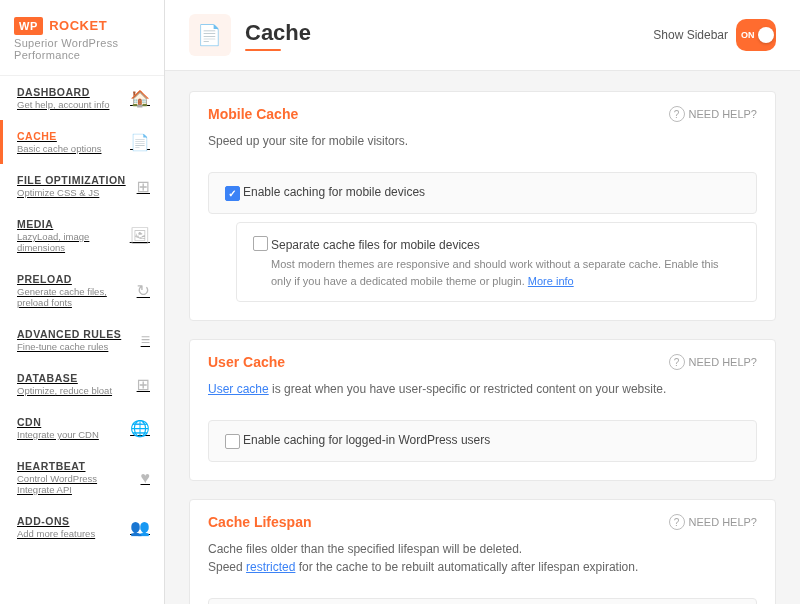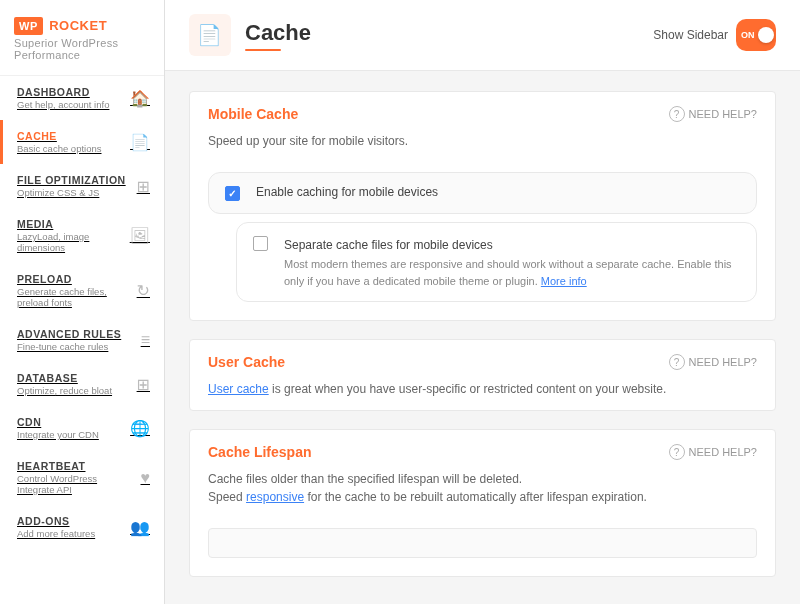--- a/index.html
+++ b/index.html
@@ -87,23 +87,23 @@
     }
     .section-title { font-size: 14px; font-weight: 700; color: #ff6c2f; }
     .section-subtitle { font-size: 12px; color: #666; padding: 0 18px 14px; }
     .need-help { font-size: 11px; color: #999; display: flex; align-items: center; gap: 4px; cursor: pointer; }
     .need-help-icon { width: 16px; height: 16px; border: 1px solid #bbb; border-radius: 50%; display: flex; align-items: center; justify-content: center; font-size: 10px; color: #aaa; }
 
     .section-body { padding: 4px 18px 18px; }
 
     
     .checkbox-row {
-      display: flex; align-items: flex-start; gap: 16px;
+      display: flex; align-items: flex-start; gap: 3px;
       padding: 12px 16px; background: #fafafa; border: 1px solid #e8e8e8;
-      border-radius: 12px; margin-top: 6px;
+      border-radius: 4px; margin-top: 6px;
     }
     .checkbox-row.indented { margin-left: 28px; margin-top: 8px; background: #fff; }
     .cb {
       width: 15px; height: 15px; border: 1.5px solid #aaa; background: #fff;
       border-radius: 2px; flex-shrink: 0; margin-top: 1px; cursor: pointer;
       display: flex; align-items: center; justify-content: center;
     }
     .cb.checked { background: #3b82f6; border-color: #3b82f6; }
     .cb.checked::after { content: '✓'; color: #fff; font-size: 10px; font-weight: 700; }
     .cb-label { font-size: 12px; color: #444; }
@@ -267,35 +267,41 @@
         <span class="section-title">User Cache</span>
         <div class="need-help">
           <div class="need-help-icon">?</div>
           <span>NEED HELP?</span>
         </div>
       </div>
       <div class="section-subtitle">
         <a class="section-link">User cache</a>
         <span> is great when you have user-specific or restricted content on your website.</span>
       </div>
+      <div class="section-body">
+        <div class="checkbox-row">
+          <div class="cb"></div>
+          <span class="cb-label">Enable caching for logged-in WordPress users</span>
+        </div>
+      </div>
     </div>
 
     <div class="section">
       <div class="section-header">
         <span class="section-title">Cache Lifespan</span>
         <div class="need-help">
           <div class="need-help-icon">?</div>
           <span>NEED HELP?</span>
         </div>
       </div>
       <div class="section-subtitle">
         <div>Cache files older than the specified lifespan will be deleted.</div>
         <div style="margin-top:4px">
           <span>Speed </span>
-          <a class="section-link">responsive</a>
+          <a class="section-link">restricted</a>
           <span> for the cache to be rebuilt automatically after lifespan expiration.</span>
         </div>
       </div>
       <div class="section-body">
         <div class="lifespan-box">
           
           
           
           
         </div>

